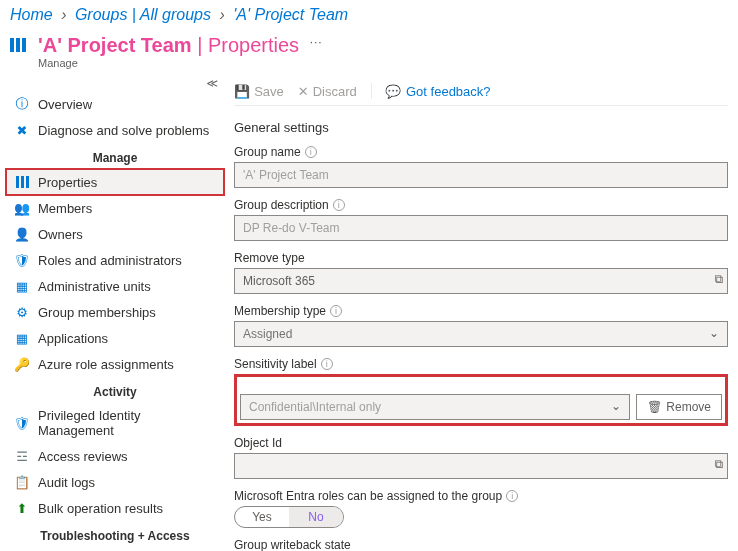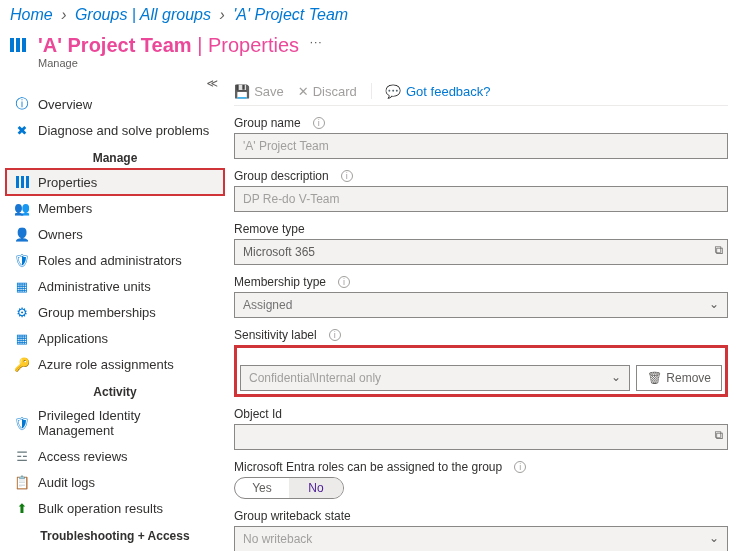--- a/index.html
+++ b/index.html
@@ -29,33 +29,33 @@
   .nav-item { display: flex; align-items: center; padding: 5px 8px; cursor: pointer; font-size: 13px; }
   .nav-item.selected { background: #f3f2f1; }
   .nav-icon { width: 16px; height: 16px; margin-right: 8px; display:flex; align-items:center; justify-content:center; font-size: 13px;}
   .highlight-red { outline: 2px solid #d13438; outline-offset: -1px; }
   .content { flex: 1; padding: 0 10px 10px 10px; }
   .toolbar { display: flex; align-items: center; border-bottom: 1px solid #edebe9; padding: 6px 0; gap: 14px; font-size: 13px; color: #605e5c; }
   .toolbar .tbtn { display:flex; align-items:center; gap:4px; cursor:pointer; color:#a19f9d;}
   .toolbar .divider { width:1px; height:16px; background:#edebe9; }
   .toolbar .feedback { color:#0078d4; }
   .section-title { margin: 14px 0 8px 0; font-size: 13px; }
-  .form-label { font-size: 12px; color: #323130; margin: 10px 0 3px 0; display:flex; align-items:center; gap:12px;}
+  .form-label { font-size: 12px; color: #323130; margin: 10px 0 3px 0; display:flex; align-items:center; gap:4px;}
   .info { width:12px; height:12px; border:1px solid #a19f9d; border-radius:50%; display:inline-flex; align-items:center; justify-content:center; font-size:9px; color:#a19f9d;}
   .field { width: 100%; border:1px solid #8a8886; background:#f3f2f1; padding:4px 8px; font-size:12px; color:#605e5c; position:relative; height:26px; display:flex; align-items:center;}
   .field.readonly { background:#f3f2f1; color:#a19f9d; }
   .field .chev { position:absolute; right:8px; top:4px; color:#605e5c;}
   .field .copy { position:absolute; right:4px; top:3px; color:#605e5c; cursor:pointer;}
   .sens-row { display:flex; gap:6px; align-items:stretch;margin-top:14px;}
   .sens-row .field { flex:1; }
   .remove-btn { border:1px solid #8a8886; background:#fff; padding:0 10px; font-size:12px; display:flex; align-items:center; gap:4px; color:#605e5c; cursor:pointer;}
   .highlight-red-box { border:3px solid #d13438; padding:3px; margin-top:3px;}
   .toggle { display:flex; border:1px solid #8a8886; border-radius:12px; overflow:hidden; font-size:12px; width:110px; height:22px; margin-top:2px;}
   .toggle span { flex:1; text-align:center; line-height:20px;}
-  .toggle .off { background:#edebe9; color:#4c1d95;}
+  .toggle .off { background:#edebe9; color:#8b5cf6;}
   .toggle .on { color:#605e5c;}
   svg { display:block; }
 </style>
 </head>
 <body>
 
 <div class="breadcrumb">
   <a>Home</a>
   <span class="sep">›</span>
   <a>Groups | All groups</a>
@@ -165,20 +165,21 @@
         <span>✕</span>
         <span>Discard</span>
       </div>
       <div class="divider"></div>
       <div class="tbtn feedback">
         <span>💬</span>
         <span>Got feedback?</span>
       </div>
     </div>
 
+    <div class="section-title">General settings</div>
 
     <div class="form-label">
       <span>Group name</span>
         <span class="info">i</span>
     </div>
     <div class="field readonly">'A' Project Team</div>
 
     <div class="form-label">
       <span>Group description</span>
         <span class="info">i</span>

